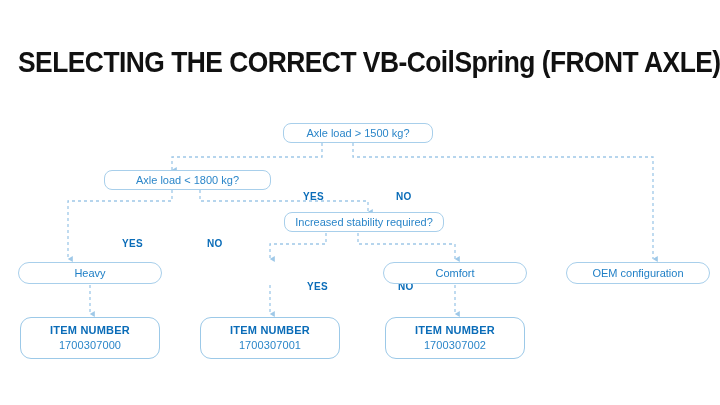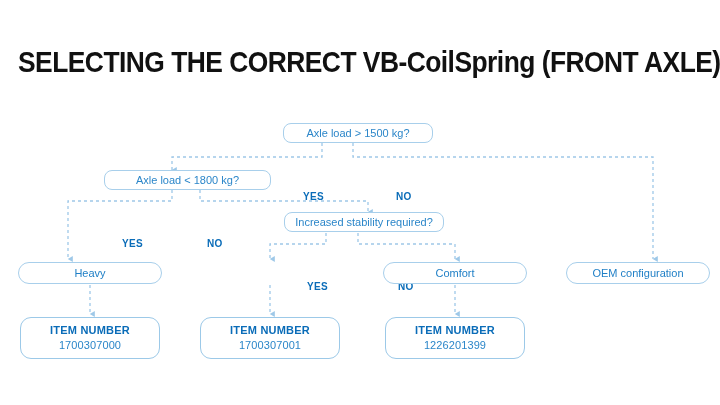--- a/index.html
+++ b/index.html
@@ -156,16 +156,16 @@
     <div class="item-value">1700307000</div>
   </div>
 
   <div class="node item" style="left:200px; top:317px; width:140px;">
     <div class="item-title">ITEM NUMBER</div>
     <div class="item-value">1700307001</div>
   </div>
 
   <div class="node item" style="left:385px; top:317px; width:140px;">
     <div class="item-title">ITEM NUMBER</div>
-    <div class="item-value">1226201399</div>
+    <div class="item-value">1700307002</div>
   </div>
 
 </div>
 
 </body></html>

